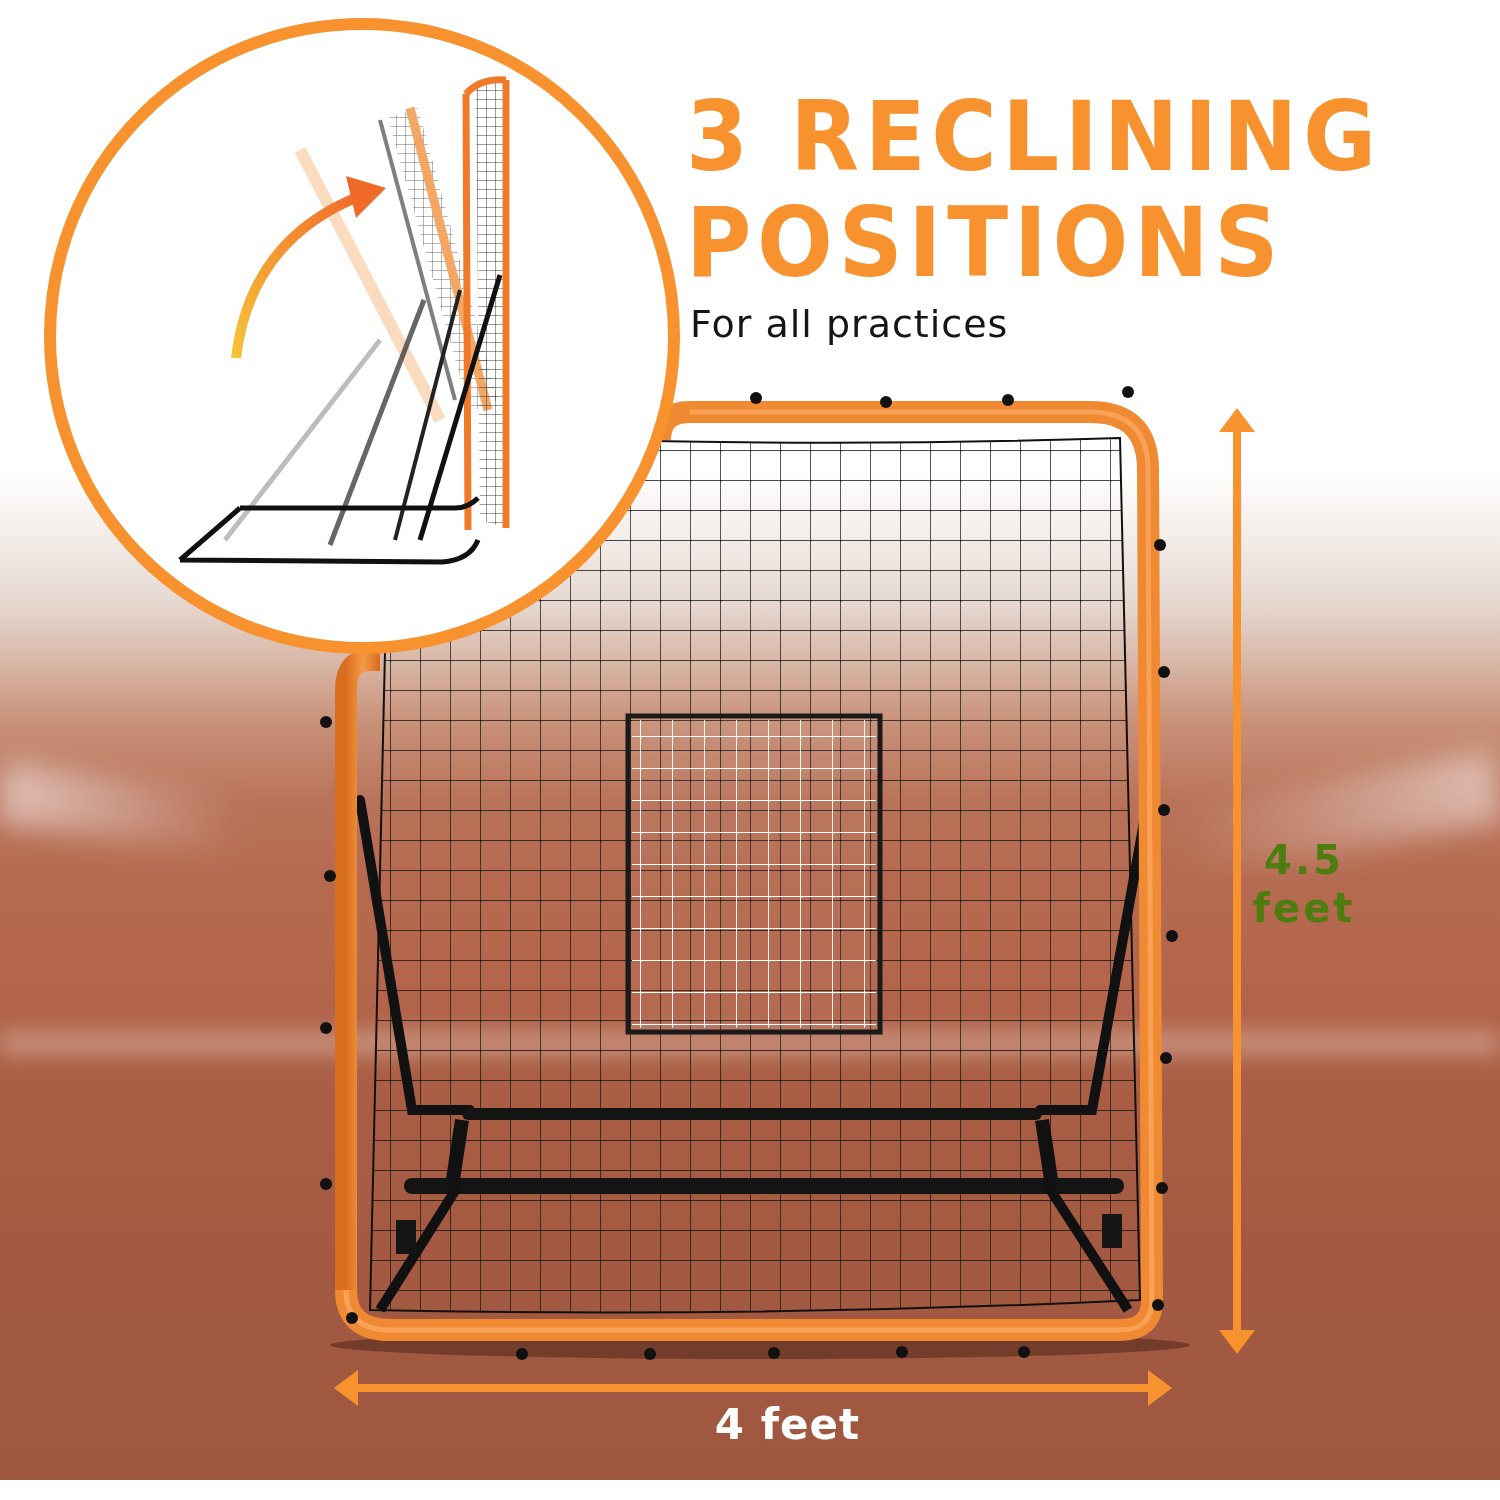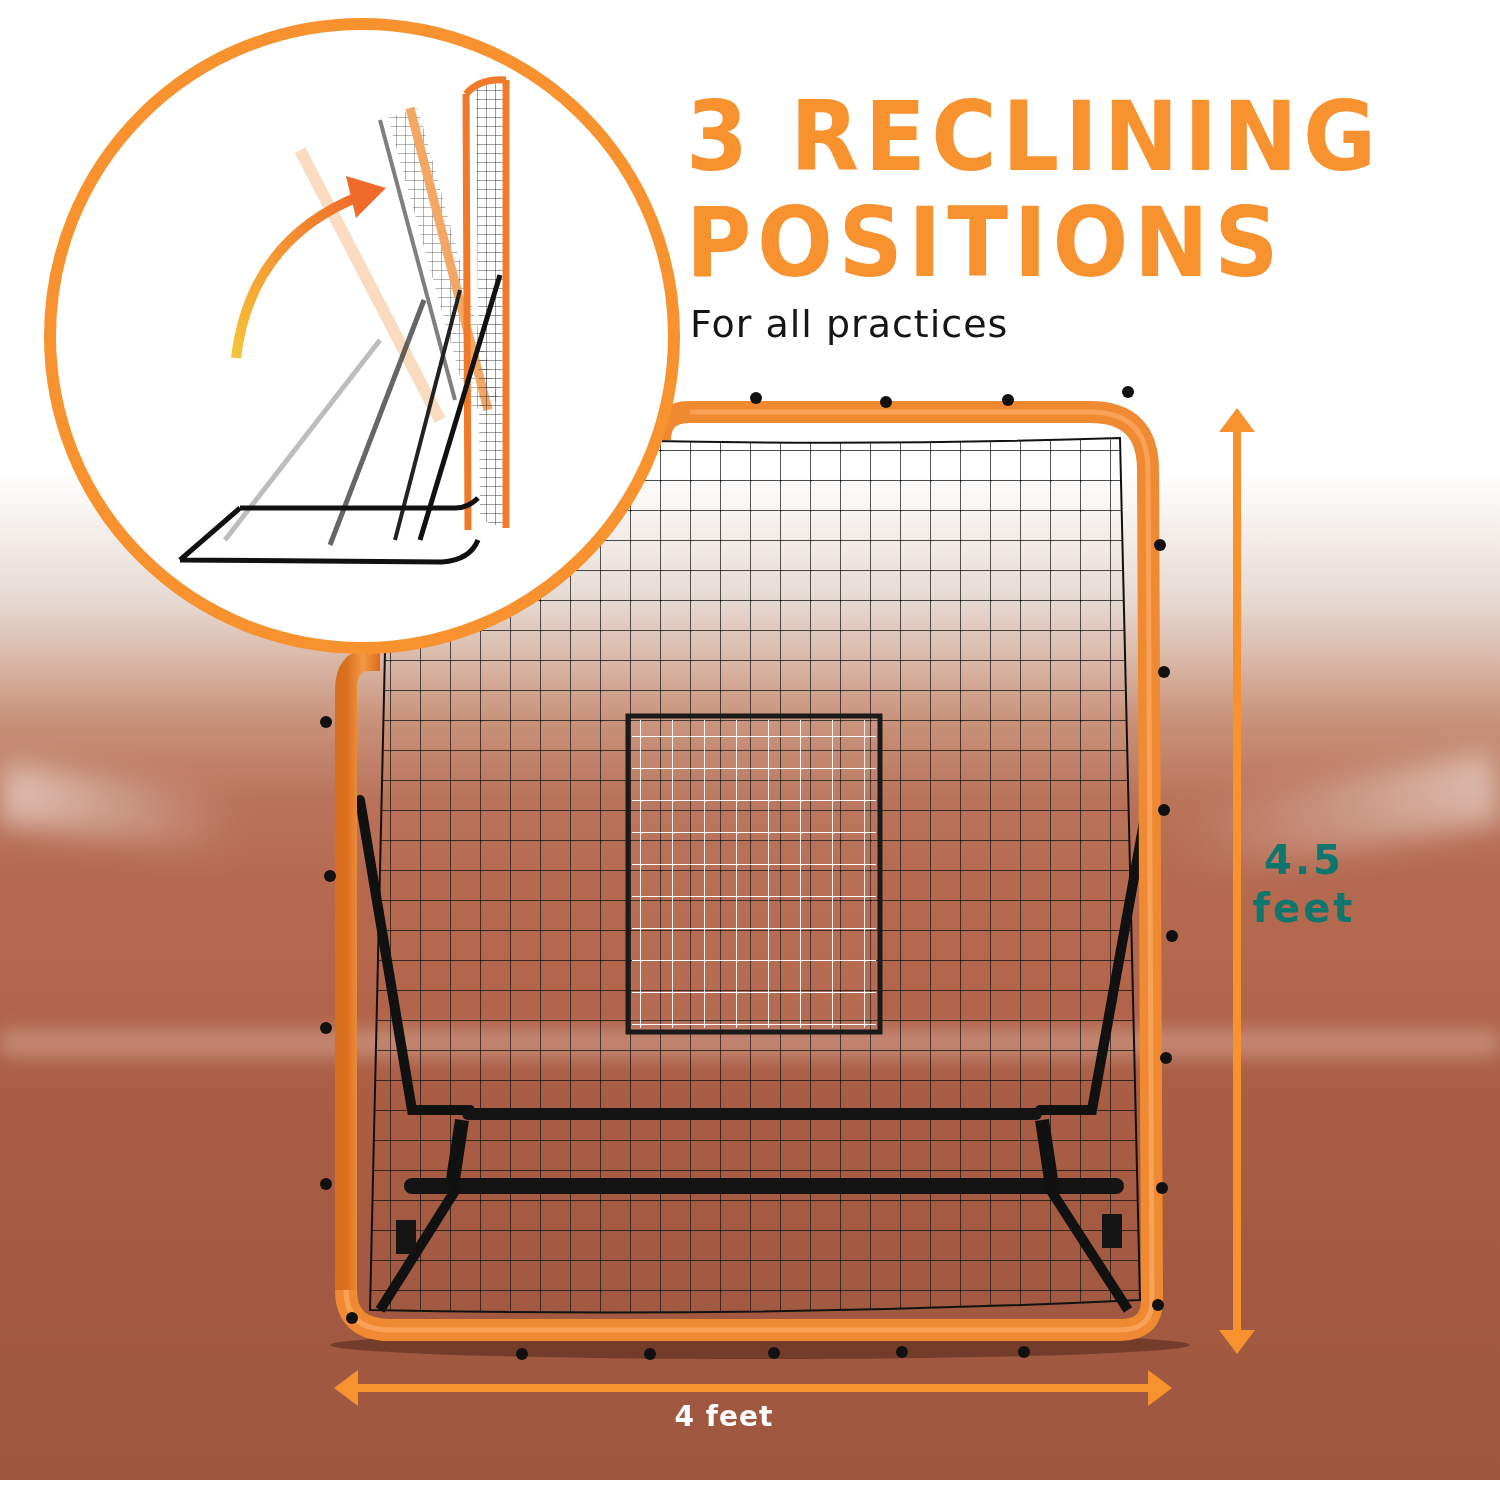--- a/index.html
+++ b/index.html
@@ -50,34 +50,34 @@
   .product { position: absolute; left: 300px; top: 380px; width: 900px; height: 1000px; }
 
   
   .dim-v-line { position: absolute; left: 1233px; top: 430px; width: 8px; height: 900px; background: #f7922f; }
   .dim-v-head-top { position: absolute; left: 1219px; top: 408px; width: 0; height: 0;
     border-left: 18px solid transparent; border-right: 18px solid transparent; border-bottom: 24px solid #f7922f; }
   .dim-v-head-bot { position: absolute; left: 1219px; top: 1330px; width: 0; height: 0;
     border-left: 18px solid transparent; border-right: 18px solid transparent; border-top: 24px solid #f7922f; }
   .dim-v-label {
     position: absolute; left: 1252px; top: 836px; width: 104px; text-align: center;
-    font-family: "DejaVu Sans", sans-serif; font-weight: bold; color: #0f766e;
+    font-family: "DejaVu Sans", sans-serif; font-weight: bold; color: #4d7c0f;
     font-size: 40px; line-height: 48px; letter-spacing: 3px;
   }
   .dim-v-label span { display: block; }
 
   .dim-h-line { position: absolute; left: 356px; top: 1384px; width: 792px; height: 8px; background: #f7922f; }
   .dim-h-head-left { position: absolute; left: 334px; top: 1370px; width: 0; height: 0;
     border-top: 18px solid transparent; border-bottom: 18px solid transparent; border-right: 24px solid #f7922f; }
   .dim-h-head-right { position: absolute; left: 1148px; top: 1370px; width: 0; height: 0;
     border-top: 18px solid transparent; border-bottom: 18px solid transparent; border-left: 24px solid #f7922f; }
   .dim-h-label {
-    position: absolute; left: 624px; top: 1400px; width: 200px; text-align: center;
+    position: absolute; left: 660px; top: 1400px; width: 200px; text-align: right;
     font-family: "DejaVu Sans", sans-serif; font-weight: bold; color: #ffffff;
-    font-size: 28px; letter-spacing: 1px;
+    font-size: 42px; letter-spacing: 1px;
   }
 
   
   .inset {
     position: absolute; left: 44px; top: 18px; width: 612px; height: 612px;
     border-radius: 50%; border: 12px solid #f7922f; background: #ffffff; overflow: hidden;
   }
   .inset svg { position: absolute; left: 0; top: 0; }
 </style>
 </head>

